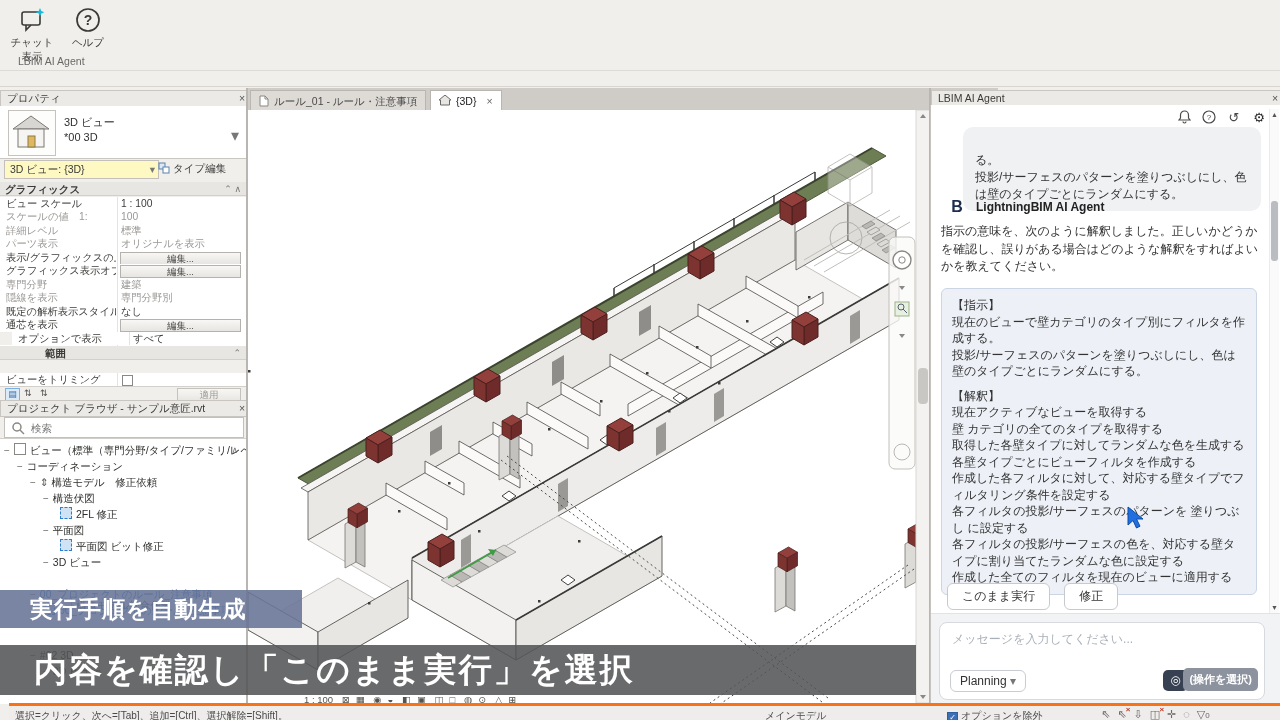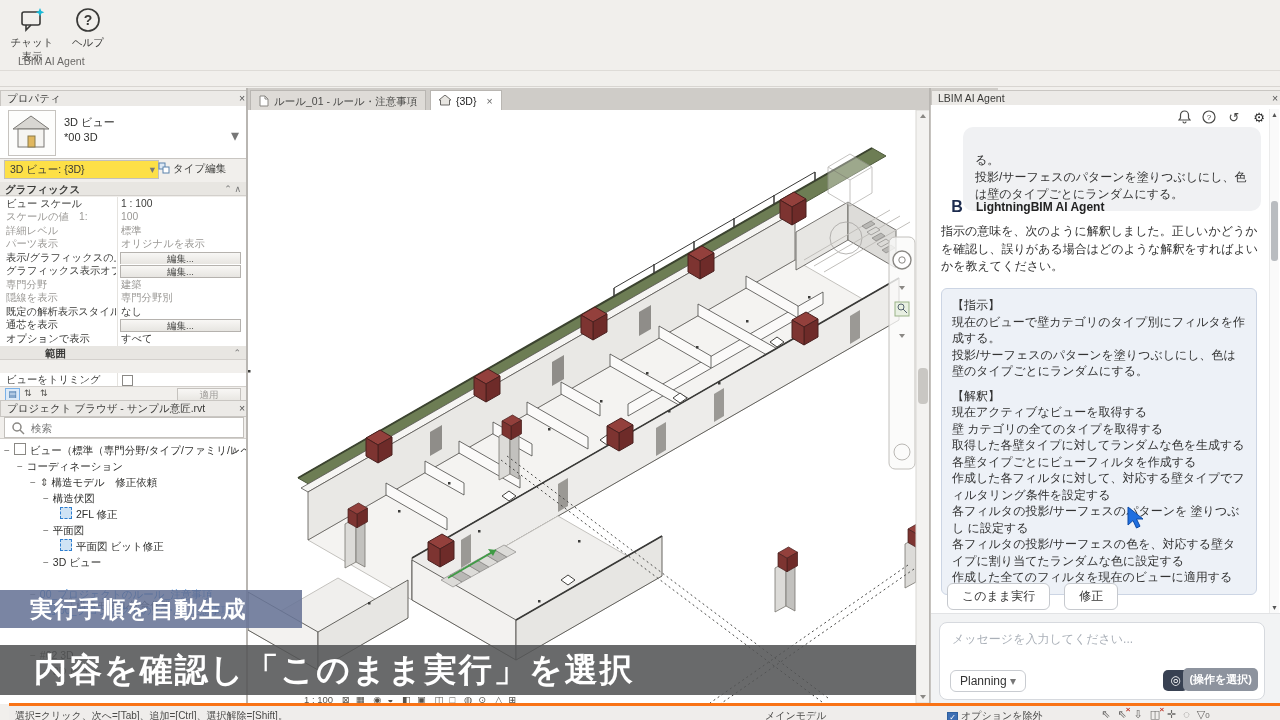--- a/index.html
+++ b/index.html
@@ -12,21 +12,21 @@
   .panel-caption{position:absolute;left:18px;top:55px;font-size:10.5px;color:#6a6866;}
   .ribbon-divider{position:absolute;left:0;top:70px;width:1280px;height:1px;background:#dedbd7;}
   
   .phdr{position:absolute;height:15px;background:#eceae7;border:1px solid #c9c6c2;font-size:10.5px;
         line-height:15px;padding-left:6px;color:#3a3a38;}
   .pclose{position:absolute;right:4px;top:0;width:12px;text-align:center;color:#555;cursor:pointer;}
   
   .typebox{position:absolute;left:0;top:106px;width:247px;height:52px;background:#fff;border-bottom:1px solid #c9c6c2;}
   .thumb{position:absolute;left:8px;top:4px;width:46px;height:44px;border:1px solid #c6c3bf;background:#fdfdfc;}
   .typetext{position:absolute;left:64px;top:9px;font-size:11px;line-height:15px;color:#2f2f2d;}
-  .combo{position:absolute;left:4px;top:160px;width:148px;height:17px;background:#fde047;border:1px solid #c3c0bc;
+  .combo{position:absolute;left:4px;top:160px;width:148px;height:17px;background:#fef9c3;border:1px solid #c3c0bc;
          font-size:10.5px;line-height:17px;padding-left:5px;color:#3a3a38;}
   .combo .car{position:absolute;right:3px;top:0;color:#777;}
   .typeedit{position:absolute;left:158px;top:160px;width:86px;height:17px;font-size:10.5px;line-height:17px;color:#3a3a38;cursor:pointer;}
   .sechdr{position:absolute;left:0;width:247px;height:14px;background:#e8e6e2;border-bottom:1px solid #d3d0cc;
           font-size:10.5px;font-weight:bold;line-height:14px;padding-left:5px;box-sizing:border-box;}
   .sechdr .secicons{position:absolute;right:6px;font-weight:normal;color:#777;font-size:9px;}
   .prow{position:absolute;left:0;width:247px;height:13.5px;font-size:10.3px;line-height:13.5px;background:#fff;border-bottom:1px solid #efedea;}
   .plabel{position:absolute;left:6px;width:110px;white-space:nowrap;overflow:hidden;color:#3c3c3a;}
   .pval{position:absolute;left:121px;width:120px;color:#3c3c3a;white-space:nowrap;}
   .pcol{position:absolute;left:117px;top:0;bottom:0;width:1px;background:#e5e3df;}
@@ -212,21 +212,21 @@
   <div class="prow" style="top:304.5px;">
       <span class="plabel">既定の解析表示スタイル</span>
       <span class="pcol"></span>
       <span class="pval">なし</span>
     </div>
   <div class="prow" style="top:318px;">
       <span class="plabel">通芯を表示</span>
       <span class="pcol"></span>
       <span class="pbtn">編集...</span>
     </div>
-  <div class="prow" style="top:331.5px;">
+  <div class="prow" style="top:331.5px;margin-left:12px;">
       <span class="plabel">オプションで表示</span>
       <span class="pcol"></span>
       <span class="pval">すべて</span>
     </div>
   <div class="prow" style="top:345px;">
       <span class="plabel">太陽パス</span>
       <span class="pcol"></span>
       <span class="pchk"></span>
     </div>
 

